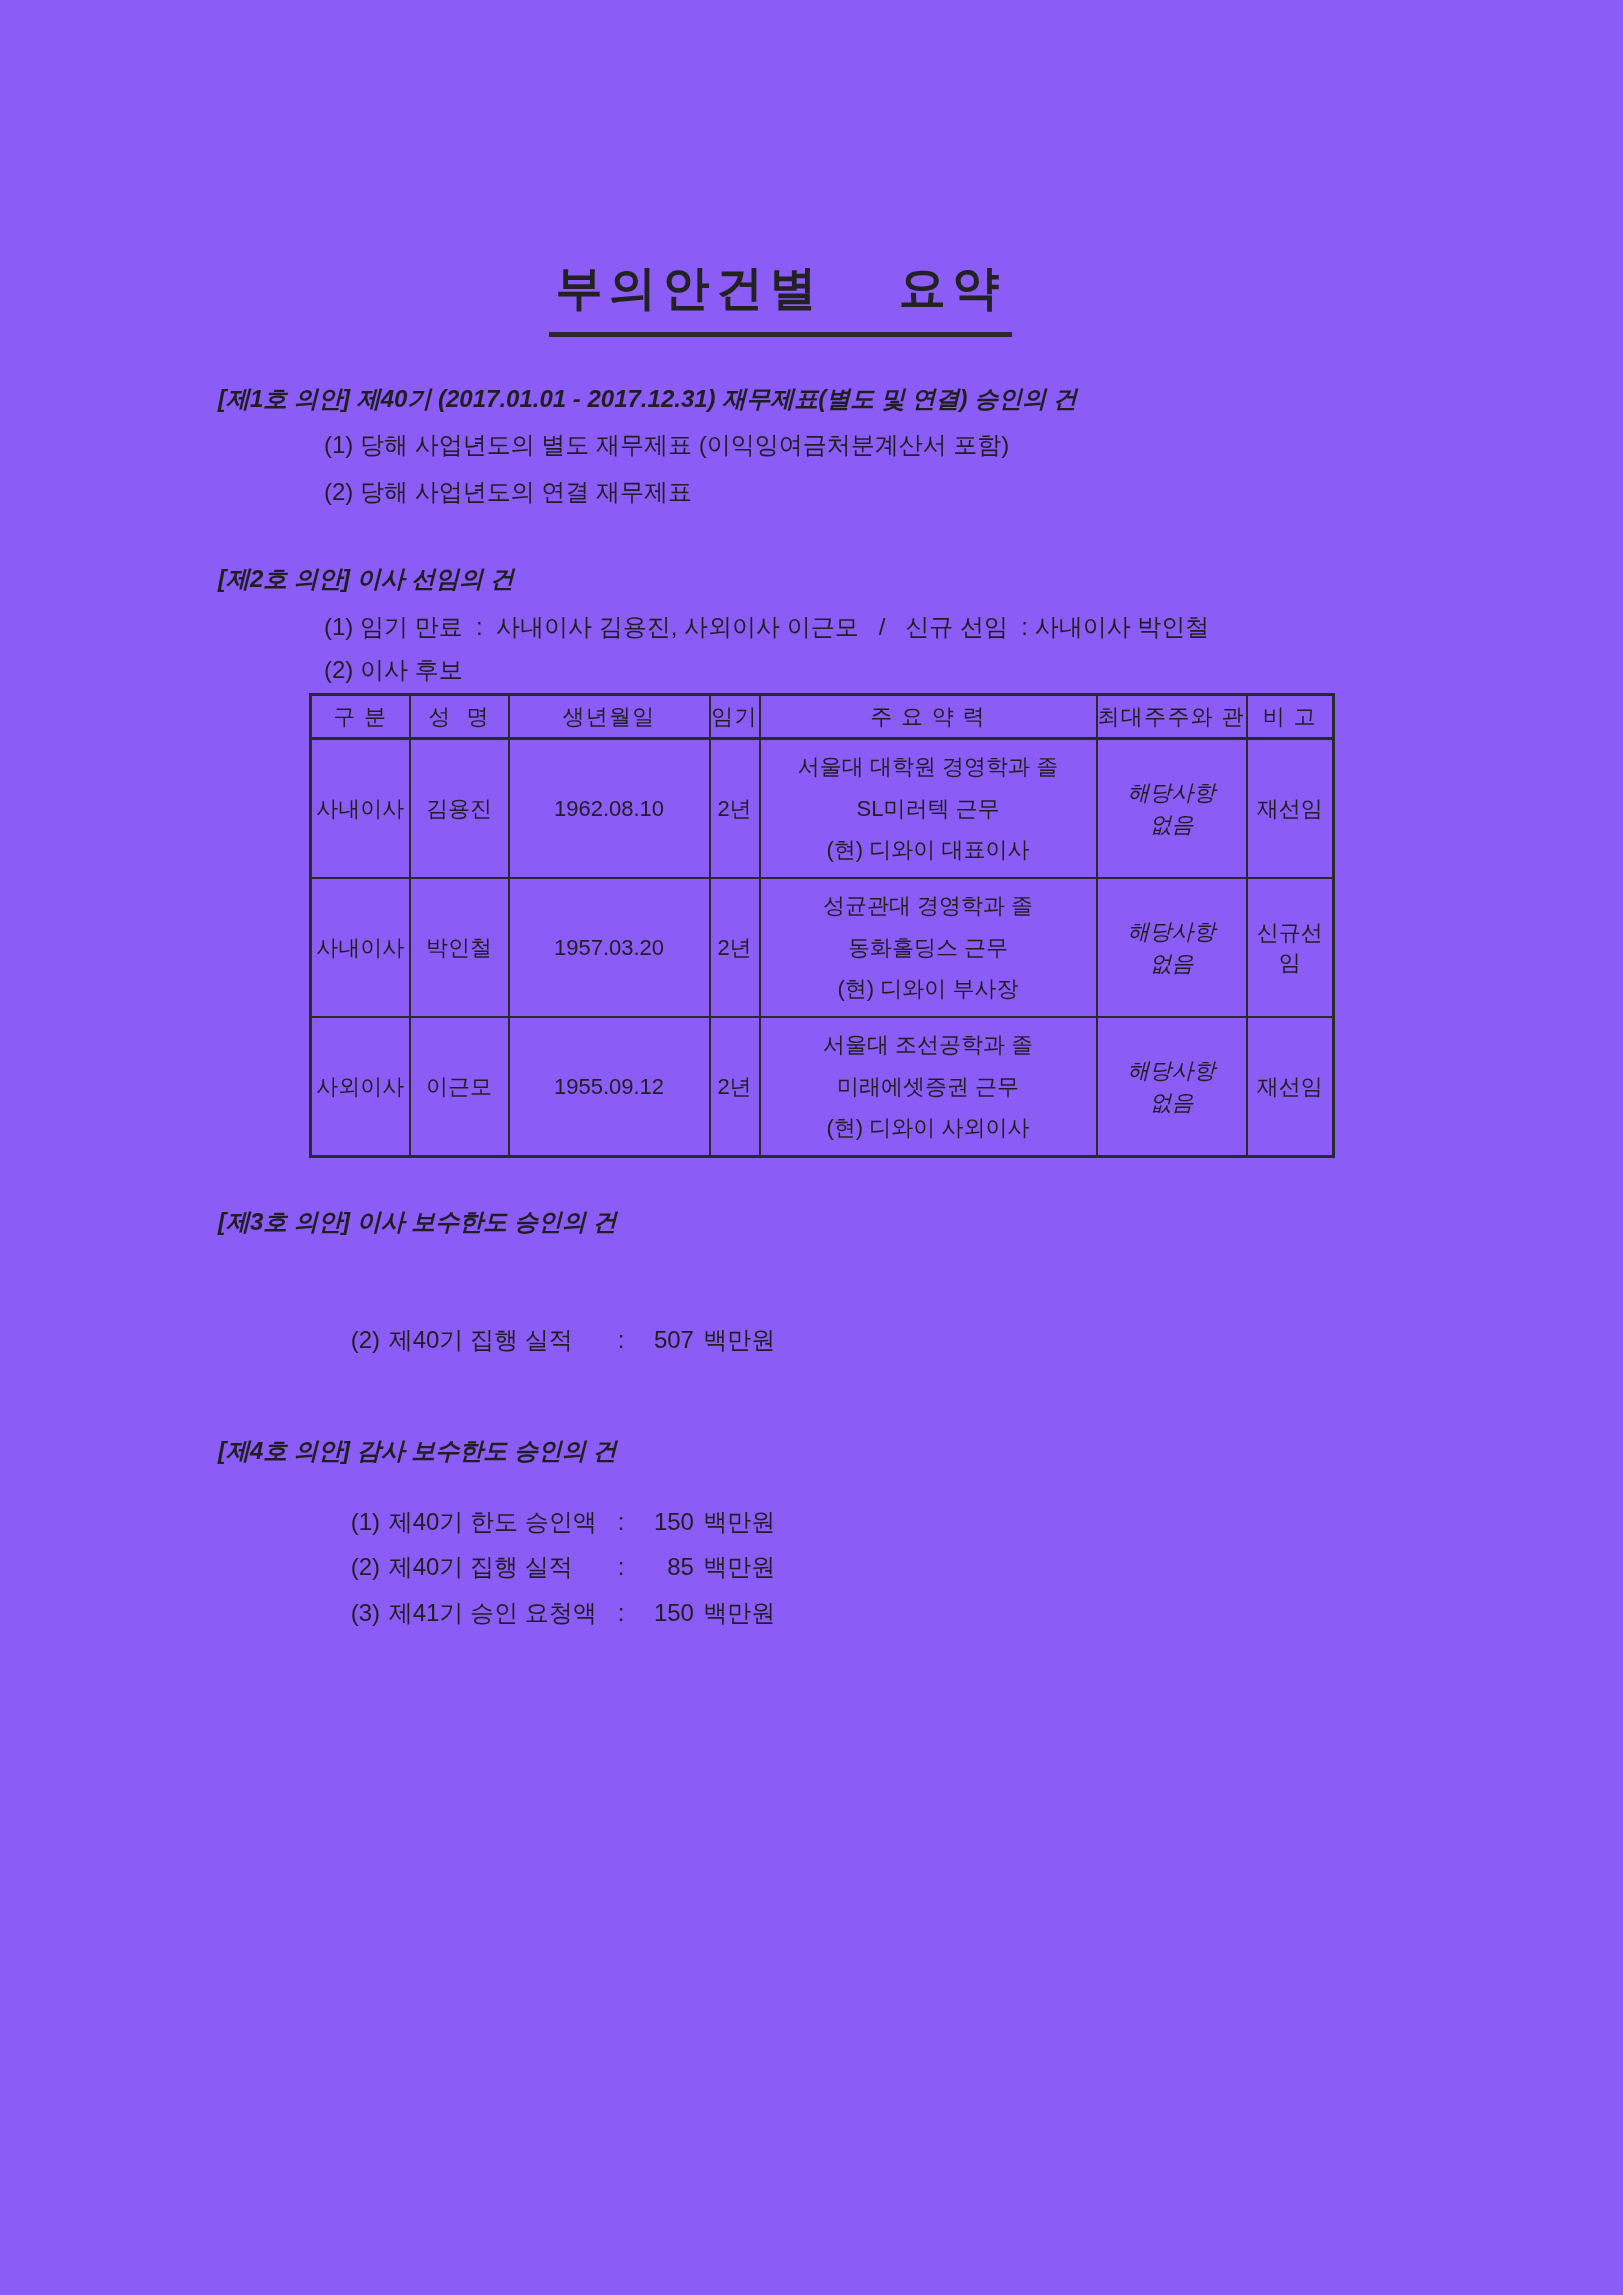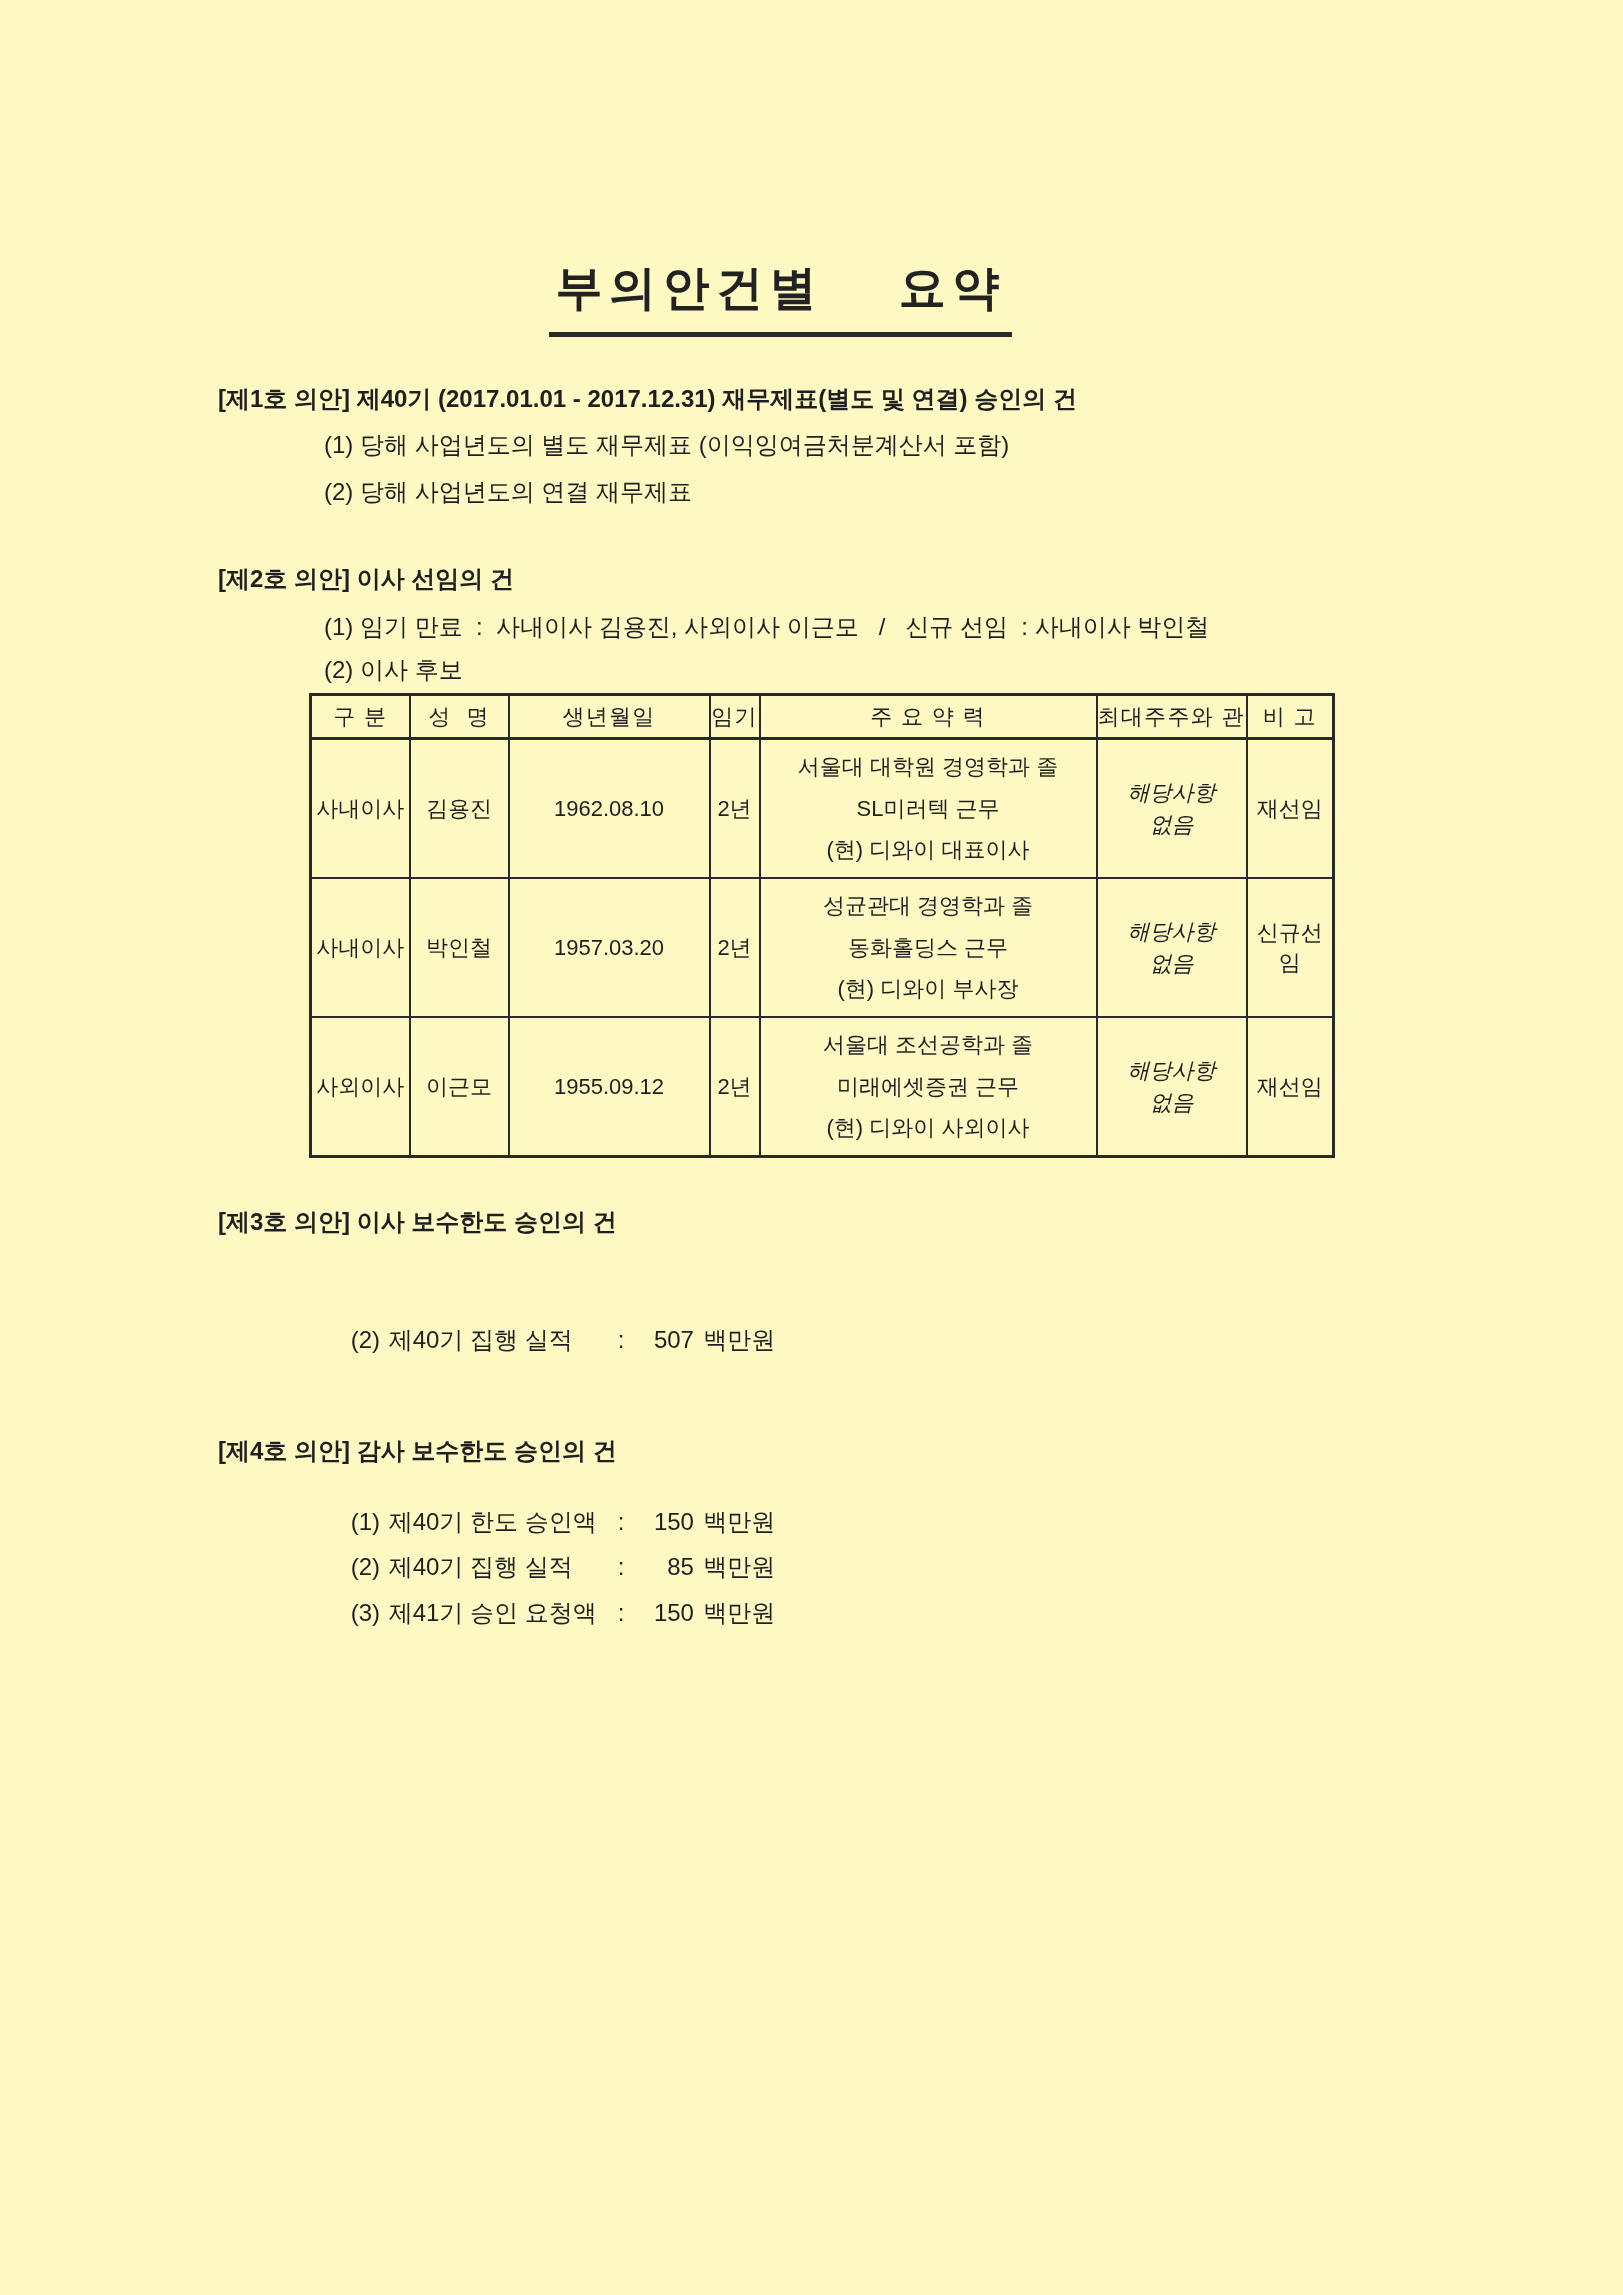--- a/index.html
+++ b/index.html
@@ -5,37 +5,37 @@
   html, body { margin: 0; padding: 0; }
   body {
     width: 1623px; height: 2295px;
     background: #f4f4f2;
     font-family: "Liberation Sans", sans-serif;
     color: #1f1f1f;
   }
   .page {
     position: relative;
     width: 1623px; height: 2295px;
-    background: #fef9c3;
+    background: #8b5cf6;
     overflow: hidden;
   }
   
   .doc-title {
     position: absolute;
     top: 257px; left: 549px;
     font-size: 47px; font-weight: bold;
     letter-spacing: 6.5px; word-spacing: 18.3px;
     color: #222;
     border-bottom: 5.9px solid #2a2a2a;
     padding: 0 6.5px 11.8px 6.5px;
     white-space: pre;
   }
   
   .line { position: absolute; white-space: pre; font-size: 24px; }
-  .heading { font-weight: bold; }
+  .heading { font-weight: bold; font-style: italic; }
   .heading .h-label { font-weight: bold; }
   .indent { left: 324px; }
   .hleft { left: 218px; }
 
   
   .board-table {
     position: absolute;
     top: 693px; left: 309px;
     border-collapse: collapse;
     table-layout: fixed;

